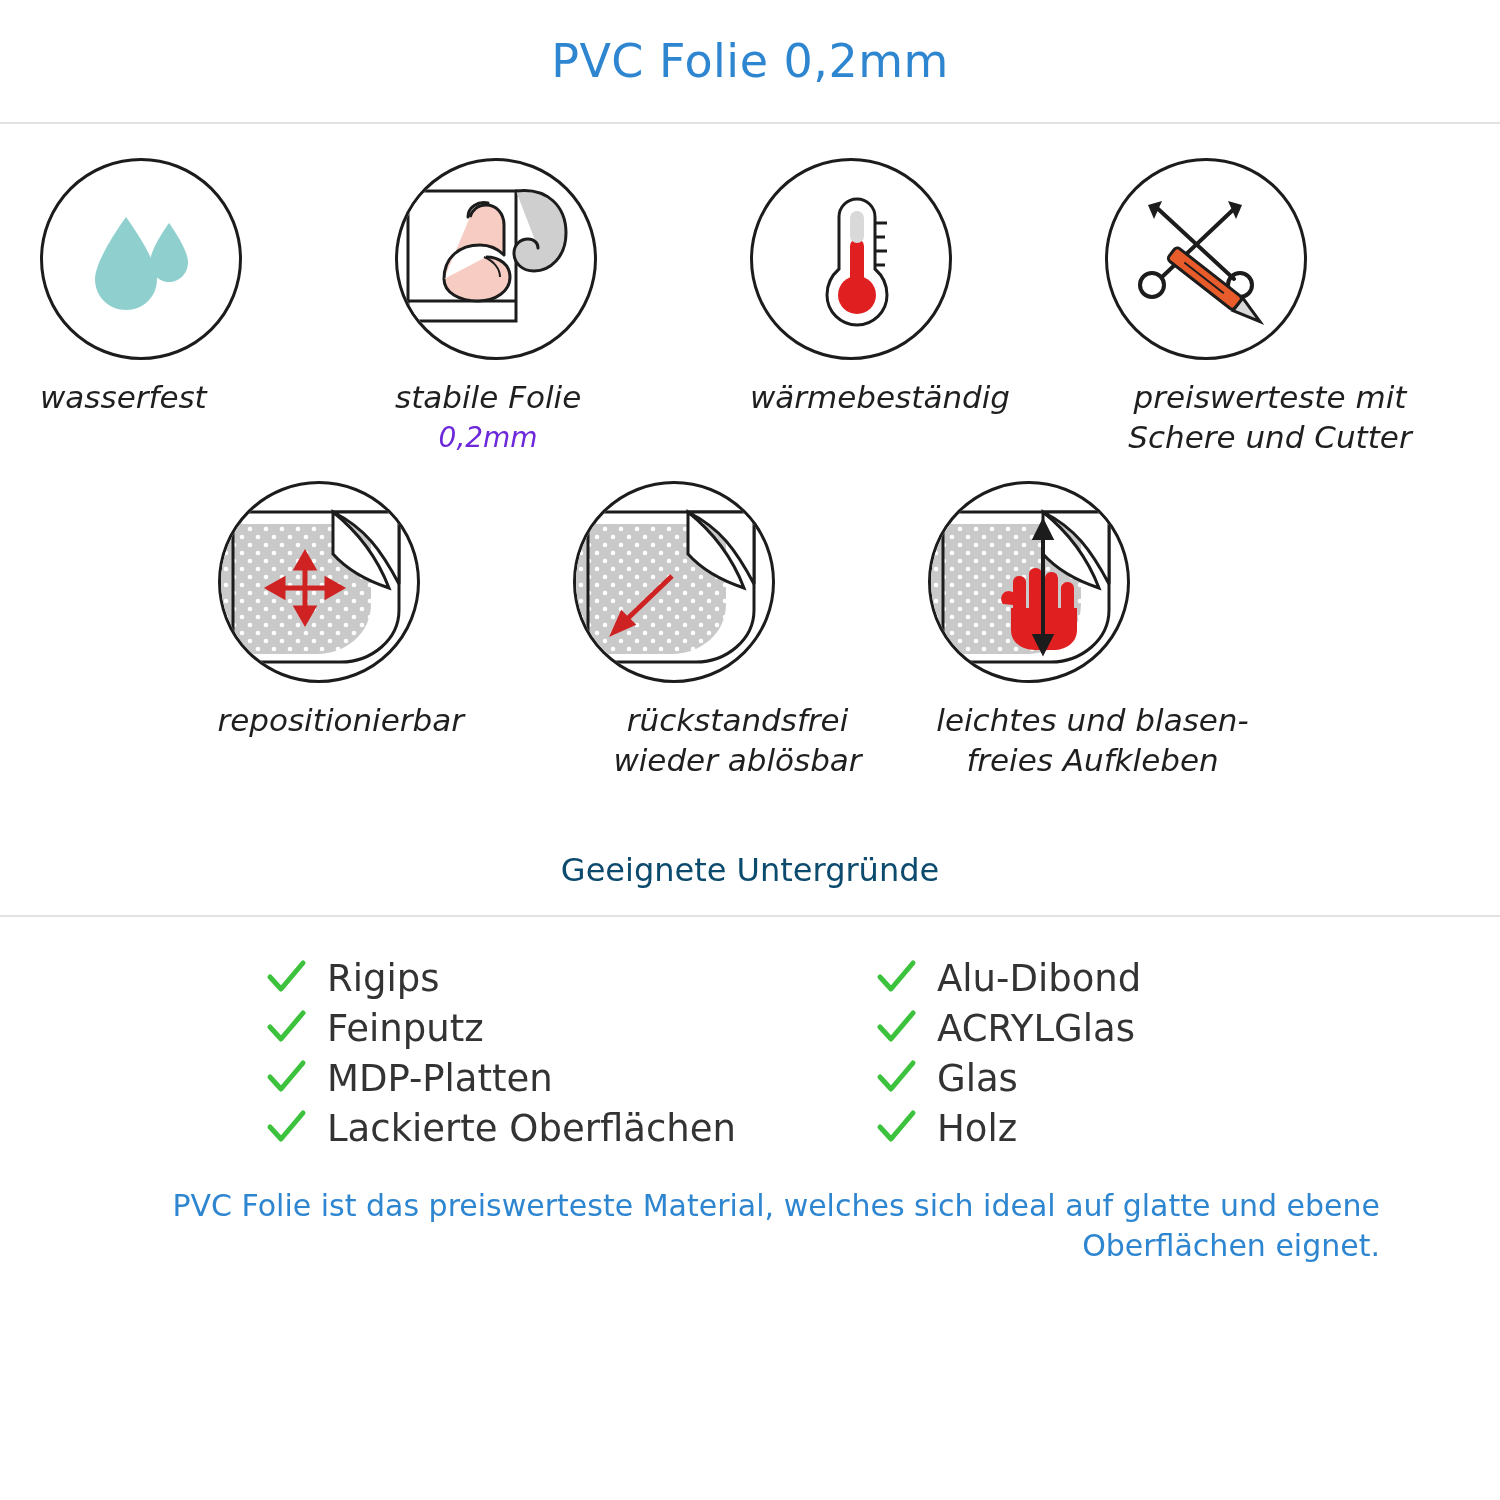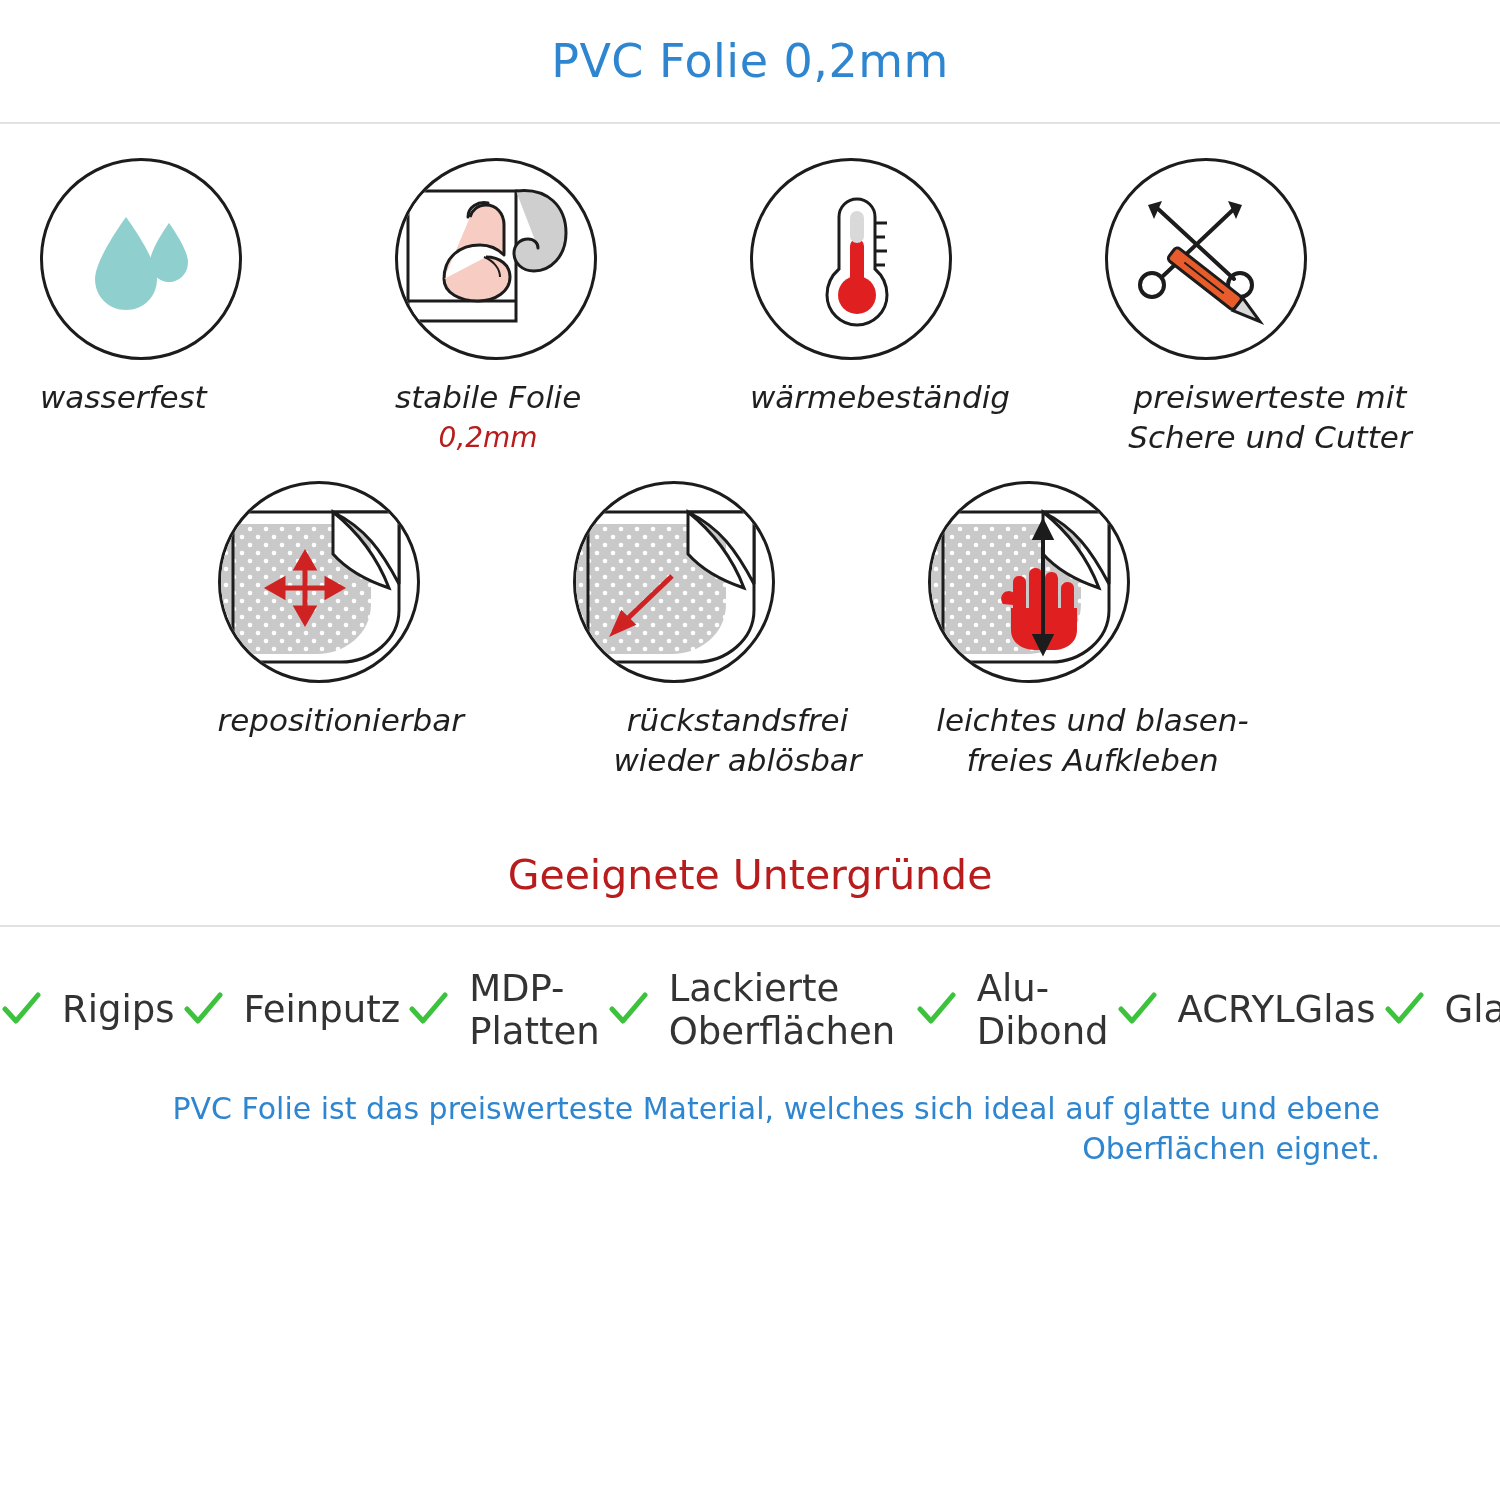--- a/index.html
+++ b/index.html
@@ -74,44 +74,45 @@
     margin-top: 18px;
     text-align: center;
     font-size: 31px;
     line-height: 1.28;
     color: #1f1f1f;
     font-weight: 400;
     max-width: 330px;
   }
   .caption .sub {
     display: block;
-    color: #b91c1c;
+    color: #6d28d9;
     font-size: 28px;
     margin-top: 2px;
   }
 
   
   .section-head {
     text-align: center;
-    color: #b91c1c;
-    font-size: 41px;
+    color: #0c4a6e;
+    font-size: 32px;
     margin-top: 70px;
     margin-bottom: 26px;
     font-weight: 400;
   }
 
   
   .substrates {
     display: flex;
     justify-content: center;
     padding-top: 40px;
     gap: 90px;
   }
   .col {
     display: flex;
+    flex-direction: column;
     gap: 7px;
     min-width: 520px;
   }
   .col.right { min-width: 360px; }
   .sub-item {
     display: flex;
     align-items: center;
     gap: 20px;
     font-size: 37px;
     color: #333333;

